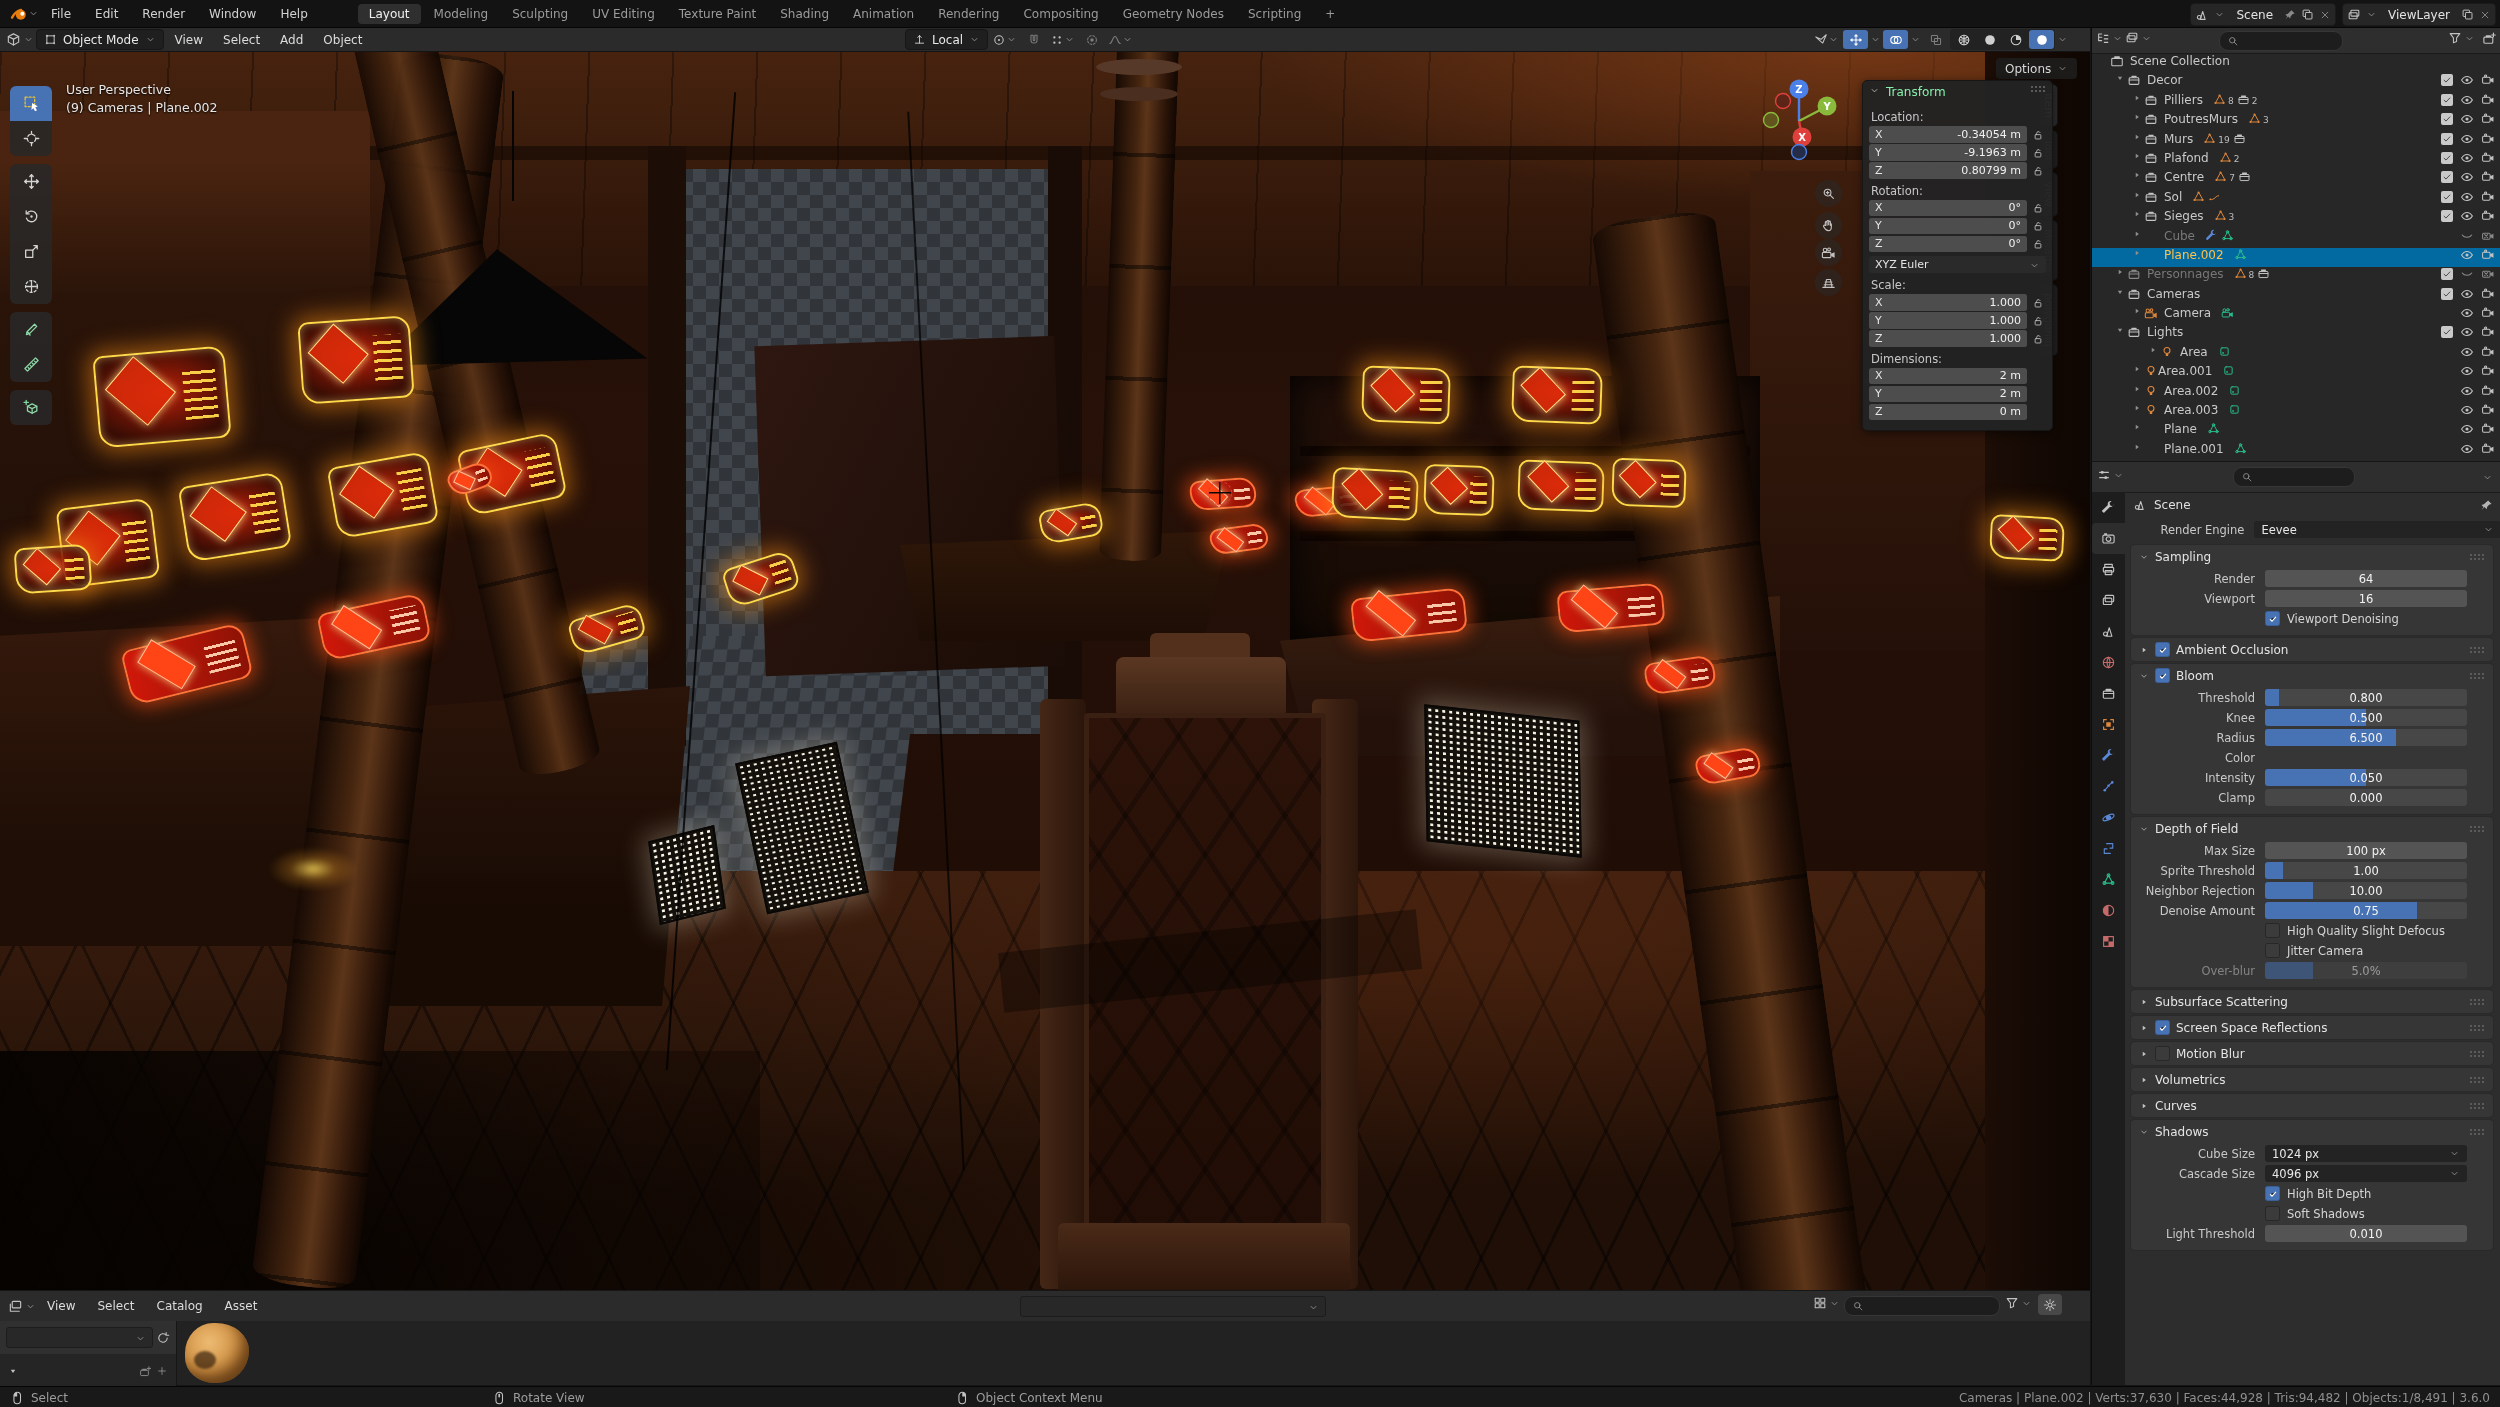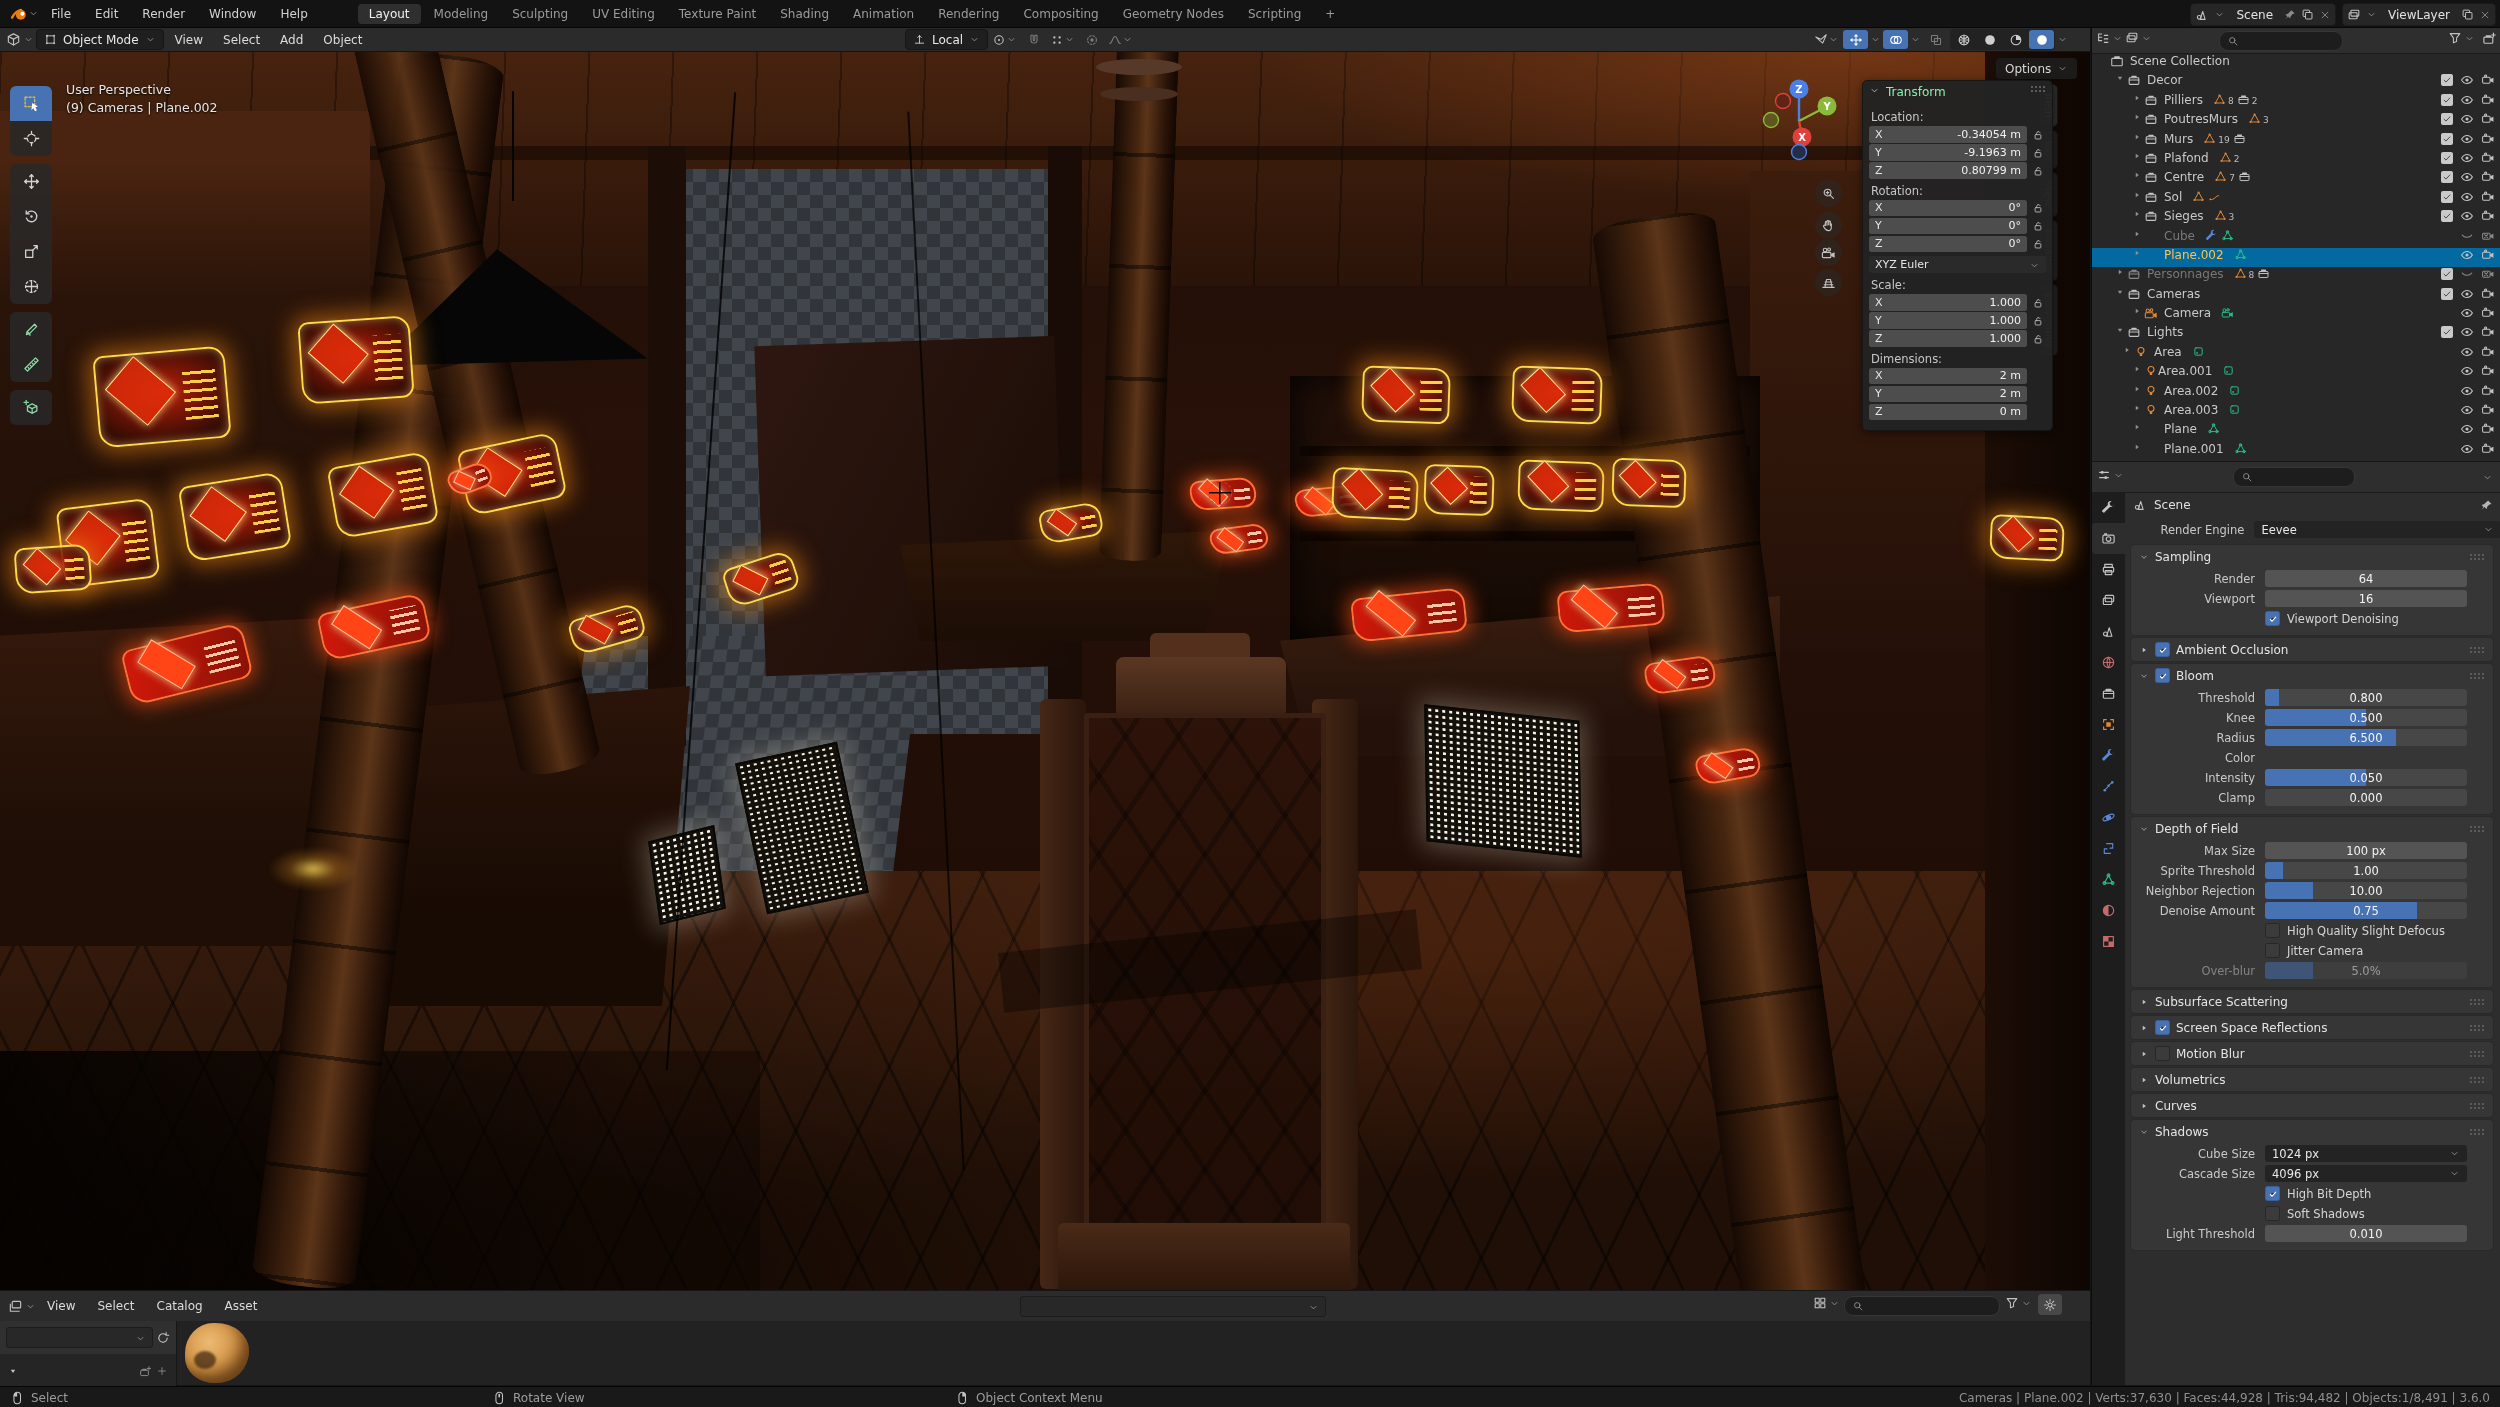--- a/index.html
+++ b/index.html
@@ -1536,21 +1536,21 @@
             </span>
             <span class="icon c-gray">
               <svg width="14" height="14" viewBox="0 0 16 16">
                 <rect x="1.8" y="4.8" width="8.6" height="6.8" rx="1.3"></rect>
                 <path class="f" d="M10.4 7.2 14.2 5.4v5.6l-3.8-1.8z"></path>
                 <circle cx="5.2" cy="3.4" r="1.2"></circle>
               </svg>
             </span>
           </span>
         </div>
-        <div class="ol-row" style="padding-left:28px">
+        <div class="ol-row" style="padding-left:54px">
           <span class="ol-arrow">
             <span class="icon ">
               <svg width="10" height="10" viewBox="0 0 16 16">
                 <path class="f" d="M6 4.5 11 8l-5 3.5z"></path>
               </svg>
             </span>
           </span>
           <span class="icon c-orange">
             <svg width="14" height="14" viewBox="0 0 16 16">
               <circle cx="8" cy="6.3" r="3.4"></circle>

